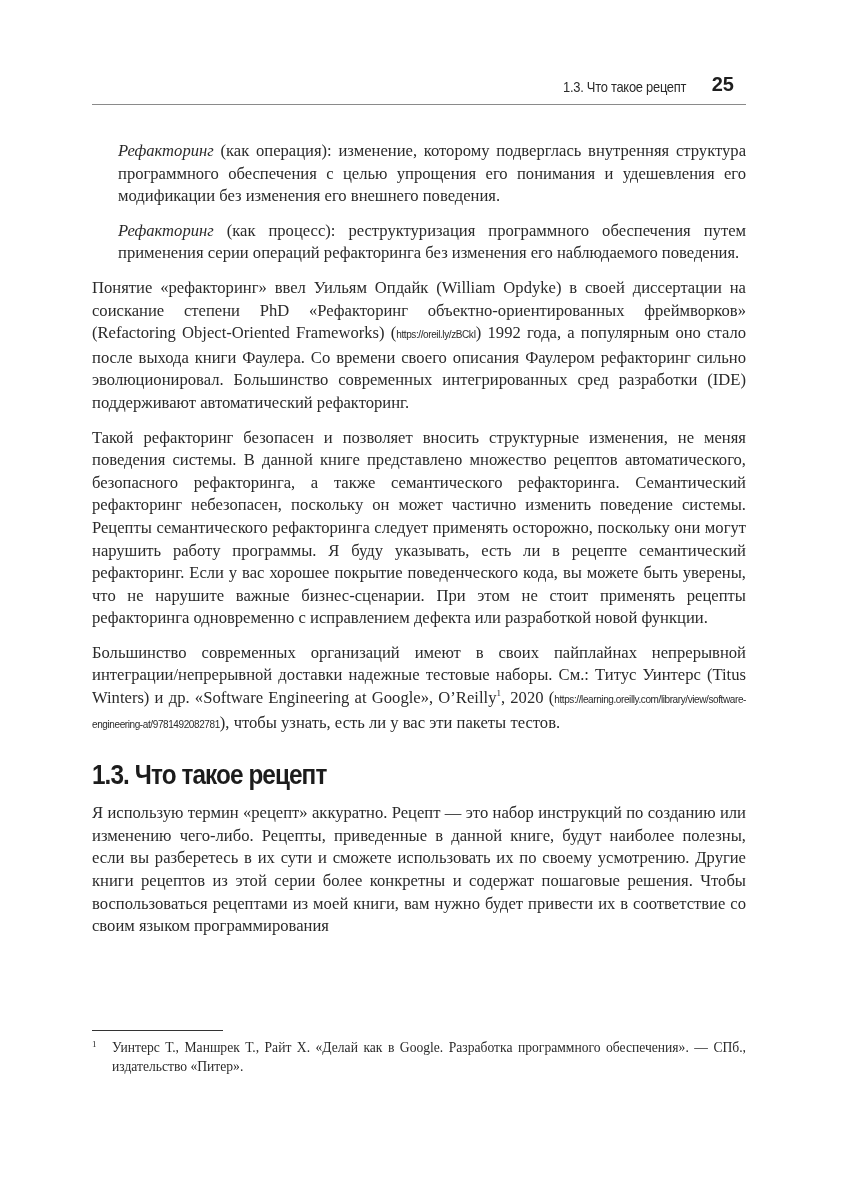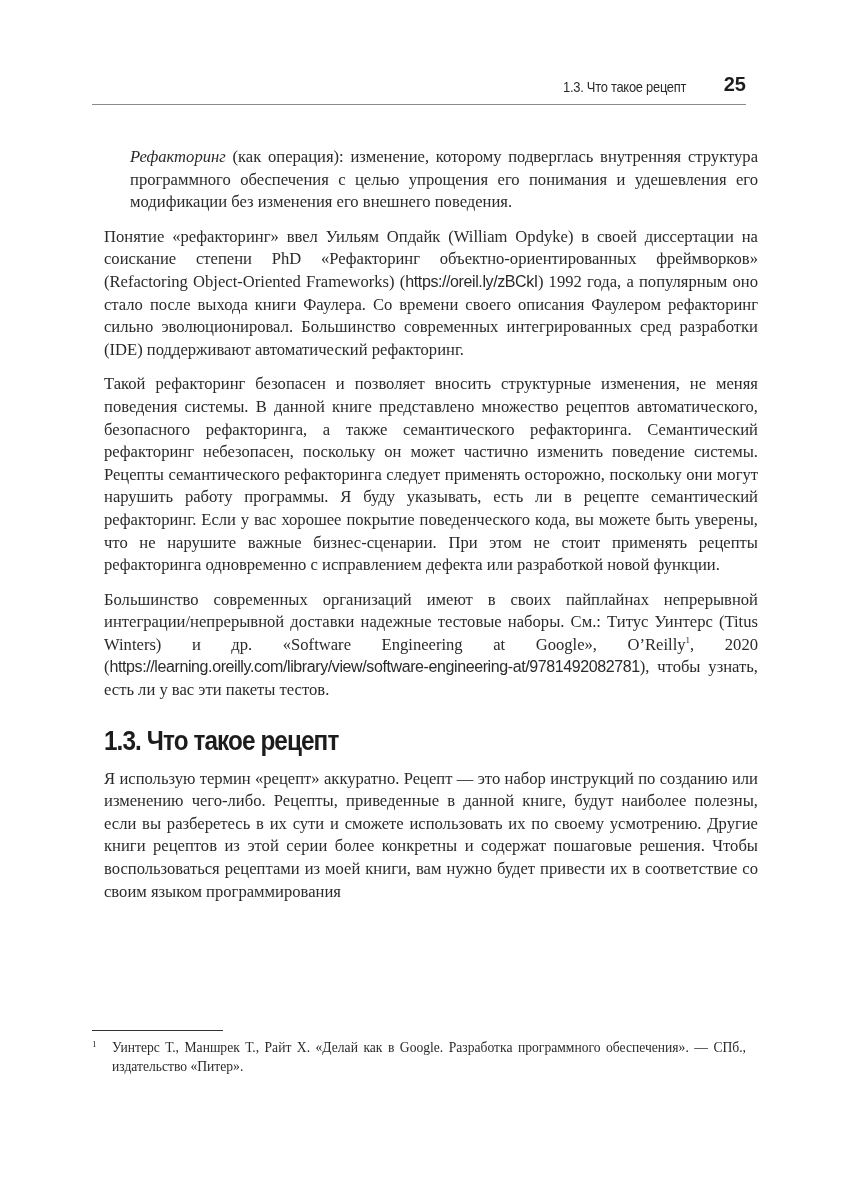--- a/index.html
+++ b/index.html
@@ -1,45 +1,46 @@
 <!DOCTYPE html>
 <html><head>
 <meta charset="utf-8">
 <style>
   html, body { margin: 0; padding: 0; background: #ffffff; }
   body { width: 849px; height: 1200px; position: relative; overflow: hidden; color: #2a2a2a; }
   .page { position: absolute; left: 92px; top: 0; width: 654px; }
   .running-head { position: absolute; left: 0; top: 70px; width: 654px; height: 34px; border-bottom: 1.5px solid #8a8a8a; }
   .rh-title { position: absolute; right: 60px; top: 8px; font-family: "Liberation Sans Narrow", "Liberation Sans", sans-serif; font-size: 15px; color: #2a2a2a; letter-spacing: -0.3px; transform: scaleX(0.86); transform-origin: right center; }
-  .rh-num { position: absolute; right: 0; top: 3px; font-family: "Liberation Sans", sans-serif; font-weight: bold; font-size: 20px; color: #1e1e1e; }
-  .body { position: absolute; left: 12px; top: 140px; width: 654px; font-family: "Liberation Serif", serif; font-size: 16.6px; line-height: 22.6px; text-align: justify; hyphens: manual; margin-top: 6px; }
+  .rh-num { position: absolute; right: 12px; top: 3px; font-family: "Liberation Sans", sans-serif; font-weight: bold; font-size: 20px; color: #1e1e1e; }
+  .body { position: absolute; left: 0; top: 140px; width: 654px; font-family: "Liberation Serif", serif; font-size: 16.6px; line-height: 22.6px; text-align: justify; hyphens: manual; }
   .body p { margin: 0 0 12px 0; }
   .def { padding-left: 26px; }
   .def em { font-style: italic; }
-  .url { font-family: "Liberation Sans", sans-serif; font-size: 16px; letter-spacing: -0.4px; }
+  .url { font-family: "Liberation Sans", sans-serif; font-size: 10px; letter-spacing: -0.4px; }
   sup { font-size: 9px; vertical-align: super; line-height: 0; }
   h2 { font-family: "Liberation Sans", sans-serif; font-weight: bold; font-size: 27px; letter-spacing: -1px; margin: 22px 0 10px 0; line-height: 34px; color: #1c1c1c; transform: scaleX(0.9); transform-origin: left center; }
   .fn-rule { position: absolute; left: 0; top: 1030px; width: 131px; border-top: 1px solid #333; }
   .footnote { position: absolute; left: 0; top: 1038px; width: 654px; font-family: "Liberation Serif", serif; font-size: 13.6px; line-height: 19px; text-align: justify; }
   .fn-mark { position: absolute; left: 0; top: -3px; font-size: 9px; }
   .fn-text { padding-left: 20px; font-family: Liberation Serif, serif; }
 </style>
 </head>
 <body>
 
 <div class="page">
 
   <div class="running-head">
     <span class="rh-title">1.3. Что такое рецепт</span>
     <span class="rh-num">25</span>
   </div>
 
   <div class="body">
     <p class="def"><em>Рефакторинг</em><span> (как операция): изменение, которому подверглась внутренняя структура программного обеспечения с целью упрощения его понимания и удешевления его модификации без изменения его внешнего поведения.</span></p>
 
+    <p class="def"><em>Рефакторинг</em><span> (как процесс): реструктуризация программного обеспечения путем применения серии операций рефакторинга без изменения его наблю­даемого поведения.</span></p>
 
     <p><span>Понятие «рефакторинг» ввел Уильям Опдайк (William Opdyke) в своей дис­сертации на соискание степени PhD «Рефакторинг объектно-ориентированных фреймворков» (Refactoring Object-Oriented Frameworks) (</span><span class="url">https://oreil.ly/zBCkI</span><span>) 1992 года, а популярным оно стало после выхода книги Фаулера. Со времени своего описания Фаулером рефакторинг сильно эволюционировал. Большинство современных интегрированных сред разработки (IDE) поддерживают автомати­ческий рефакторинг.</span></p>
 
     <p>Такой рефакторинг безопасен и позволяет вносить структурные изменения, не меняя поведения системы. В данной книге представлено множество рецептов ав­томатического, безопасного рефакторинга, а также семантического рефакторинга. Семантический рефакторинг небезопасен, поскольку он может частично изменить поведение системы. Рецепты семантического рефакторинга следует применять осторожно, поскольку они могут нарушить работу программы. Я буду указывать, есть ли в рецепте семантический рефакторинг. Если у вас хорошее покрытие поведенческого кода, вы можете быть уверены, что не нарушите важные бизнес-сценарии. При этом не стоит применять рецепты рефакторинга одновременно с исправлением дефекта или разработкой новой функции.</p>
 
     <p><span>Большинство современных организаций имеют в своих пайплайнах непрерыв­ной интеграции/непрерывной доставки надежные тестовые наборы. См.: Титус Уинтерс (Titus Winters) и др. «Software Engineering at Google», O’Reilly</span><sup>1</sup><span>, 2020 (</span><span class="url">https://learning.oreilly.com/library/view/software-engineering-at/9781492082781</span><span>), чтобы узнать, есть ли у вас эти пакеты тестов.</span></p>
 
     <h2>1.3. Что такое рецепт</h2>
 
     <p>Я использую термин «рецепт» аккуратно. Рецепт — это набор инструкций по созданию или изменению чего-либо. Рецепты, приведенные в данной книге, будут наиболее полезны, если вы разберетесь в их сути и сможете использовать их по своему усмотрению. Другие книги рецептов из этой серии более конкретны и со­держат пошаговые решения. Чтобы воспользоваться рецептами из моей книги, вам нужно будет привести их в соответствие со своим языком программирования</p>

